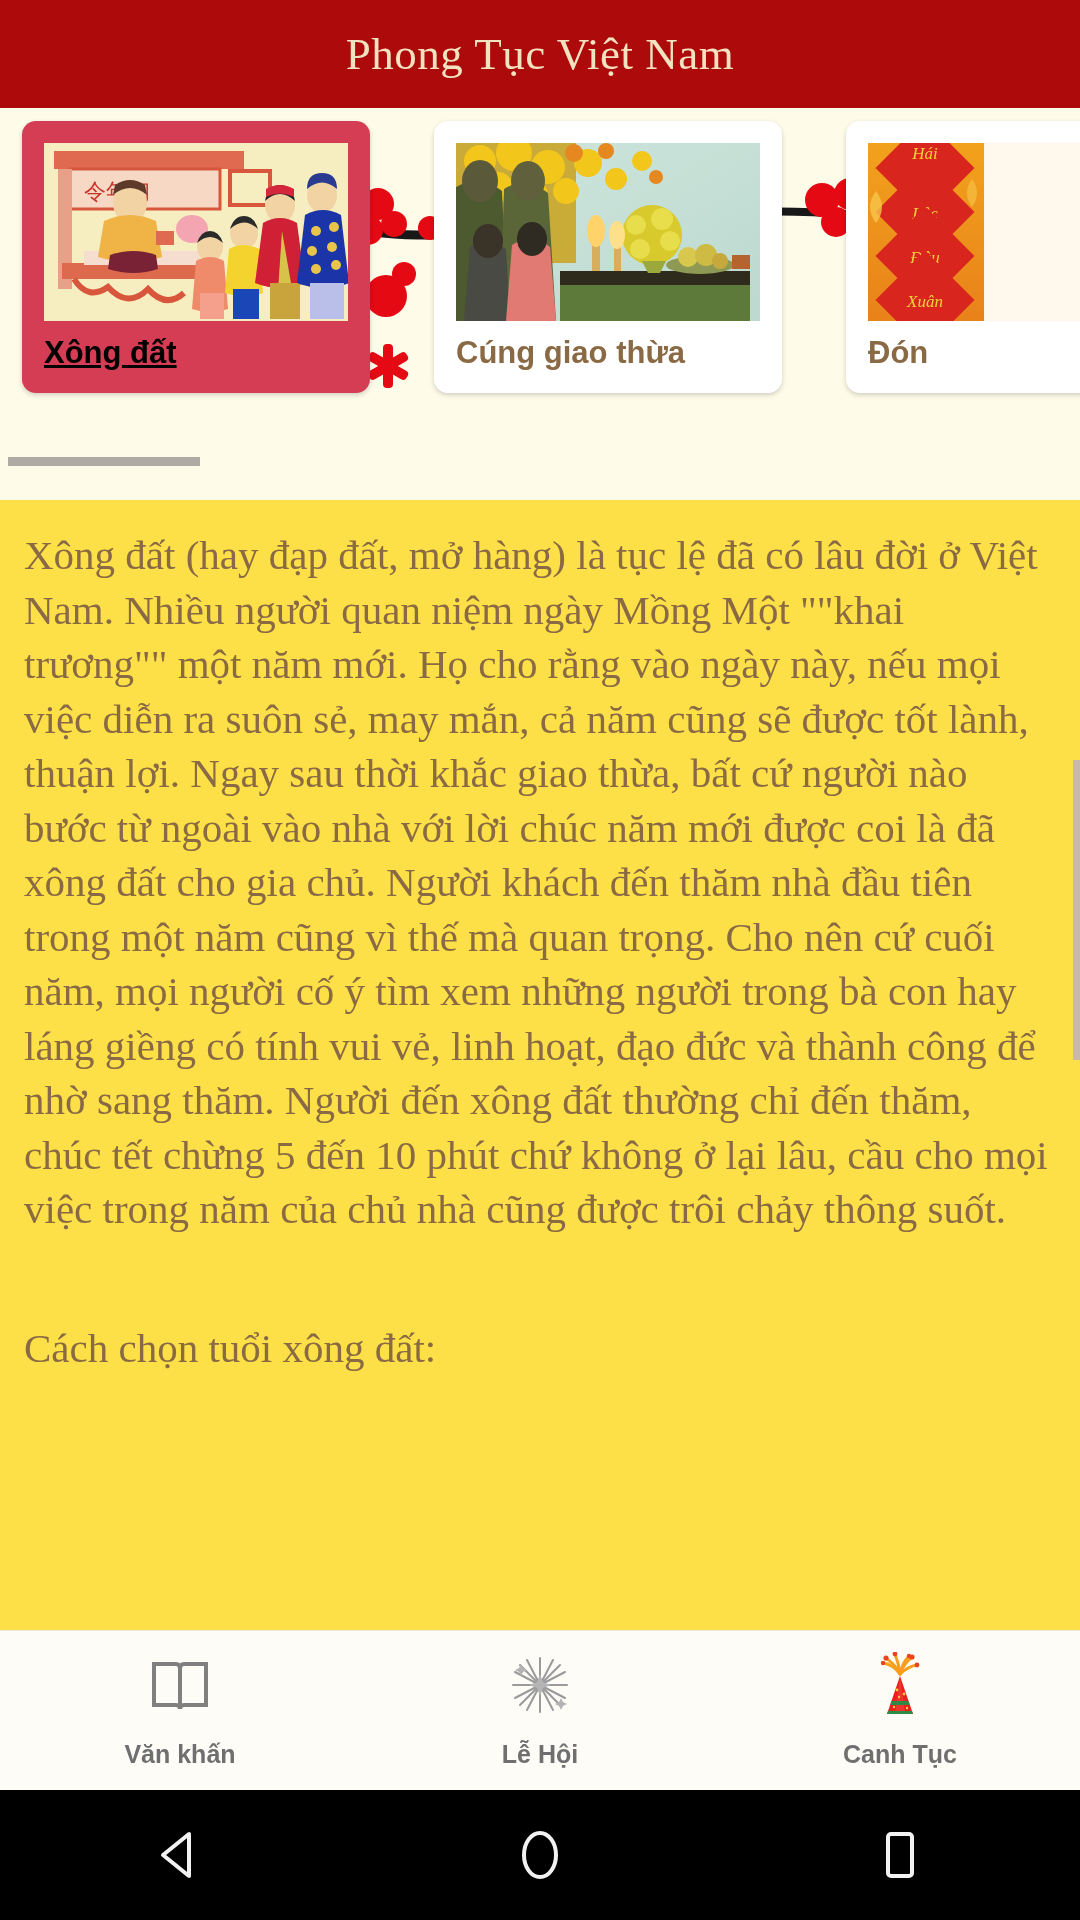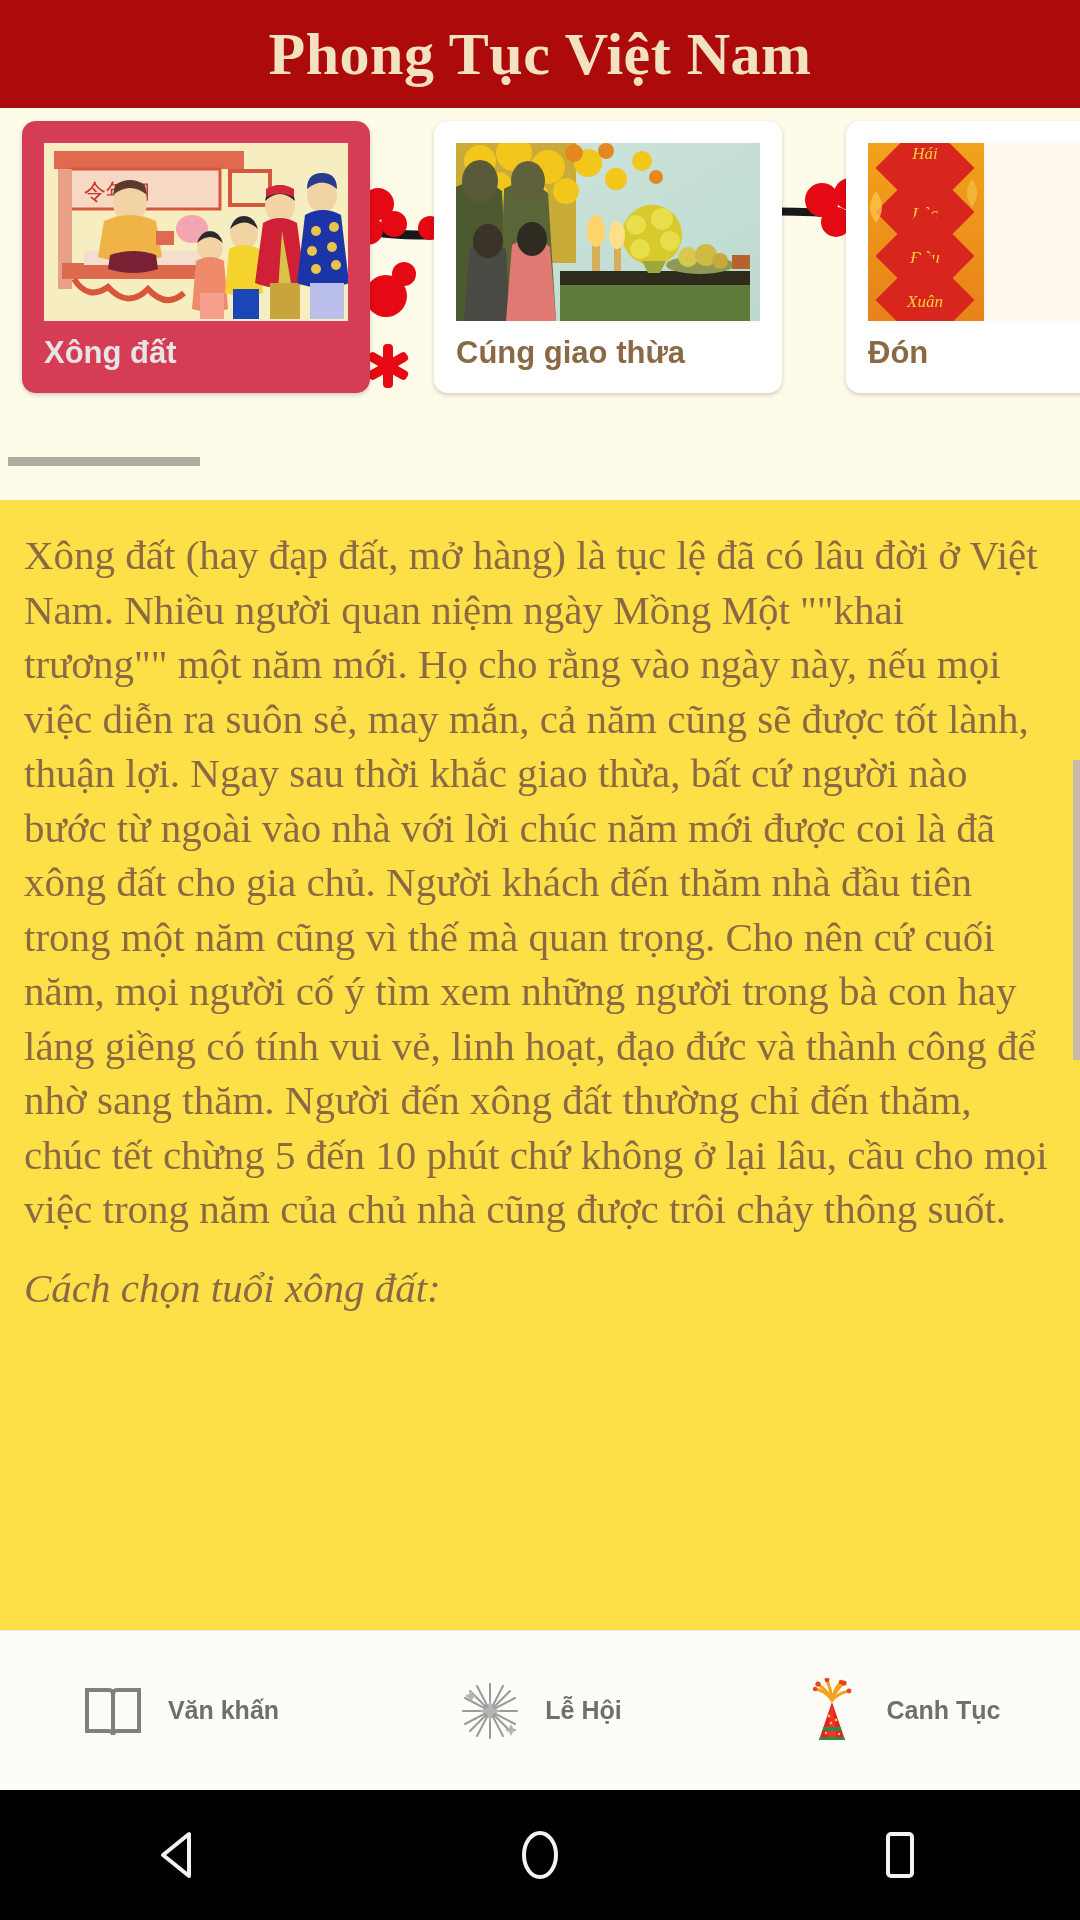--- a/index.html
+++ b/index.html
@@ -10,22 +10,22 @@
   }
 
   
   .appbar{
     position:absolute; left:0; top:0; width:1080px; height:108px;
     background:#ad0b0b;
     display:flex; align-items:center; justify-content:center;
   }
   .appbar-title{
     font-family:"Liberation Serif", serif;
-    font-weight:bold;
-    font-size:60px;
+    font-weight:normal;
+    font-size:45px;
     color:#f2e2c0;
     letter-spacing:.5px;
   }
 
   
   .carousel-wrap{
     position:absolute; left:0; top:108px; width:1080px; height:392px;
     background:#fefbe9;
     overflow:hidden;
   }
@@ -54,21 +54,21 @@
     overflow:hidden;
     background:#efe6c8;
   }
   .card.c2 .card-thumb, .card.c3 .card-thumb{ left:22px; top:22px; width:304px; height:178px;}
 
   .card-label{
     position:absolute; left:22px; bottom:22px;
     font-size:31px; font-weight:bold;
     white-space:nowrap;
   }
-  .card.c1 .card-label{ color:#e5e5e5; }
+  .card.c1 .card-label{ color:#000000;text-decoration:underline; }
   .card.c2 .card-label, .card.c3 .card-label{ color:#8a6a44; }
 
   
   .hscroll-track{
     position:absolute; left:0; top:349px; width:1080px; height:9px;
     background:#fefbe9;
   }
   .hscroll-thumb{
     position:absolute; left:8px; top:349px; width:192px; height:9px;
     background:#b0aca4;
@@ -81,38 +81,38 @@
     padding:28px 24px 0 24px;
     overflow:hidden;
   }
   .article p{
     font-family:"Liberation Serif", serif;
     font-size:41px;
     line-height:54.5px;
     color:#8a6a44;
     text-align:left;
   }
-  .article p + p{ margin-top:24px;font-style:italic; }
+  .article p + p{ margin-top:84px; }
 
   .vscroll-thumb{
     position:absolute; right:0; top:760px; width:7px; height:300px;
     background:#c9b9ab;
   }
 
   
   .bottomnav{
     position:absolute; left:0; top:1630px; width:1080px; height:160px;
     background:#fdfcf7;
     display:flex; align-items:center;
     border-top:1px solid #ece7df;
   }
   .navitem{
     flex:1 1 0;
     height:100%;
-    display:flex; flex-direction:row;
+    display:flex; flex-direction:column;
     align-items:center; justify-content:center;
     gap:23px;
   }
   .navicon{
     width:64px; height:64px;
     display:flex; align-items:center; justify-content:center;
   }
   .navlabel{
     font-size:25px; font-weight:bold; color:#6f6f6f;
     white-space:nowrap;

